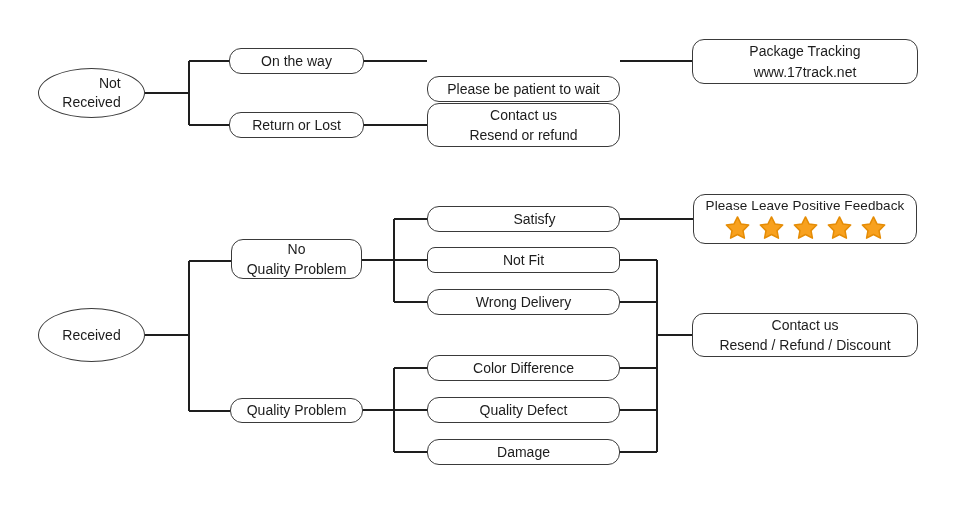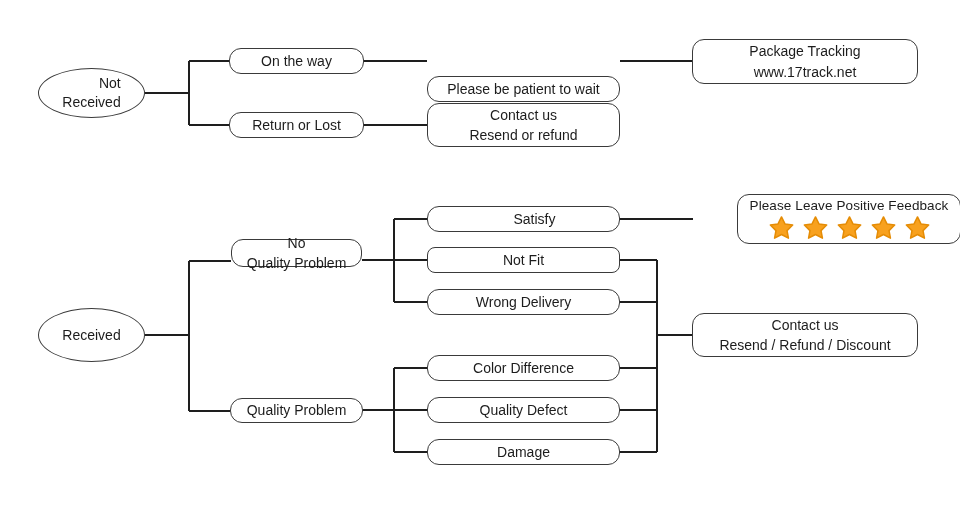--- a/index.html
+++ b/index.html
@@ -120,21 +120,21 @@
 
   <div class="node" style="left:427px; top:103px; width:193px; height:44px;">
     <span class="label">Contact us
 Resend or refund</span>
   </div>
 
   <div class="node ellipse" style="left:38px; top:308px; width:107px; height:54px;">
     <span class="label">Received</span>
   </div>
 
-  <div class="node" style="left:231px; top:239px; width:131px; height:28px;">
+  <div class="node" style="left:231px; top:239px; width:131px; height:40px;">
     <span class="label">No
 Quality Problem</span>
   </div>
 
   <div class="node" style="left:230px; top:398px; width:133px; height:25px;">
     <span class="label">Quality Problem</span>
   </div>
 
   <div class="node" style="left:427px; top:206px; width:193px; height:26px;padding-left:22px;">
     <span class="label">Satisfy</span>
@@ -153,21 +153,21 @@
   </div>
 
   <div class="node" style="left:427px; top:397px; width:193px; height:26px;">
     <span class="label">Quality Defect</span>
   </div>
 
   <div class="node" style="left:427px; top:439px; width:193px; height:26px;">
     <span class="label">Damage</span>
   </div>
 
-  <div class="node feedback-node" style="left:693px; top:194px; width:224px; height:50px;margin-left:44px;">
+  <div class="node feedback-node" style="left:693px; top:194px; width:224px; height:50px;">
     <span class="label">Please Leave Positive Feedback</span>
     <span class="stars-row">
       <svg class="star-icon" viewBox="0 0 24 24">
           <polygon points="12,1.8 15.2,8.2 22.3,9.3 17.1,14.4 18.4,21.4 12,18 5.6,21.4 6.9,14.4 1.7,9.3 8.8,8.2"></polygon>
         </svg>
       <svg class="star-icon" viewBox="0 0 24 24">
           <polygon points="12,1.8 15.2,8.2 22.3,9.3 17.1,14.4 18.4,21.4 12,18 5.6,21.4 6.9,14.4 1.7,9.3 8.8,8.2"></polygon>
         </svg>
       <svg class="star-icon" viewBox="0 0 24 24">
           <polygon points="12,1.8 15.2,8.2 22.3,9.3 17.1,14.4 18.4,21.4 12,18 5.6,21.4 6.9,14.4 1.7,9.3 8.8,8.2"></polygon>

